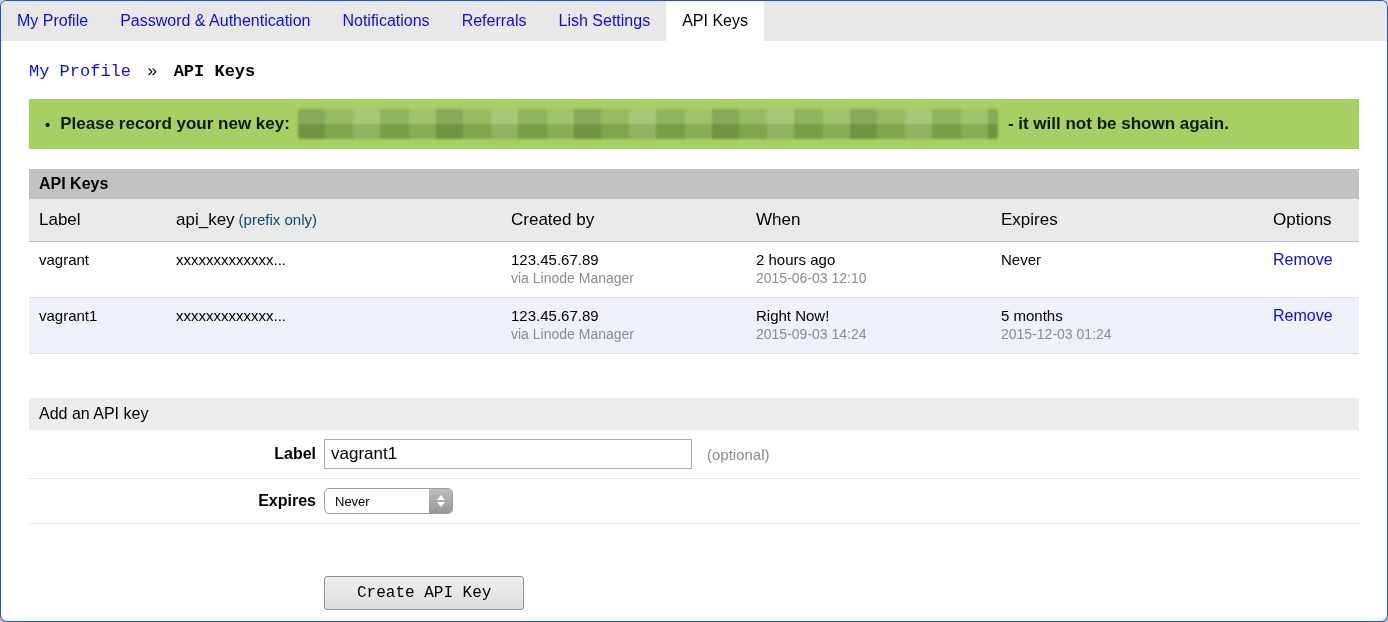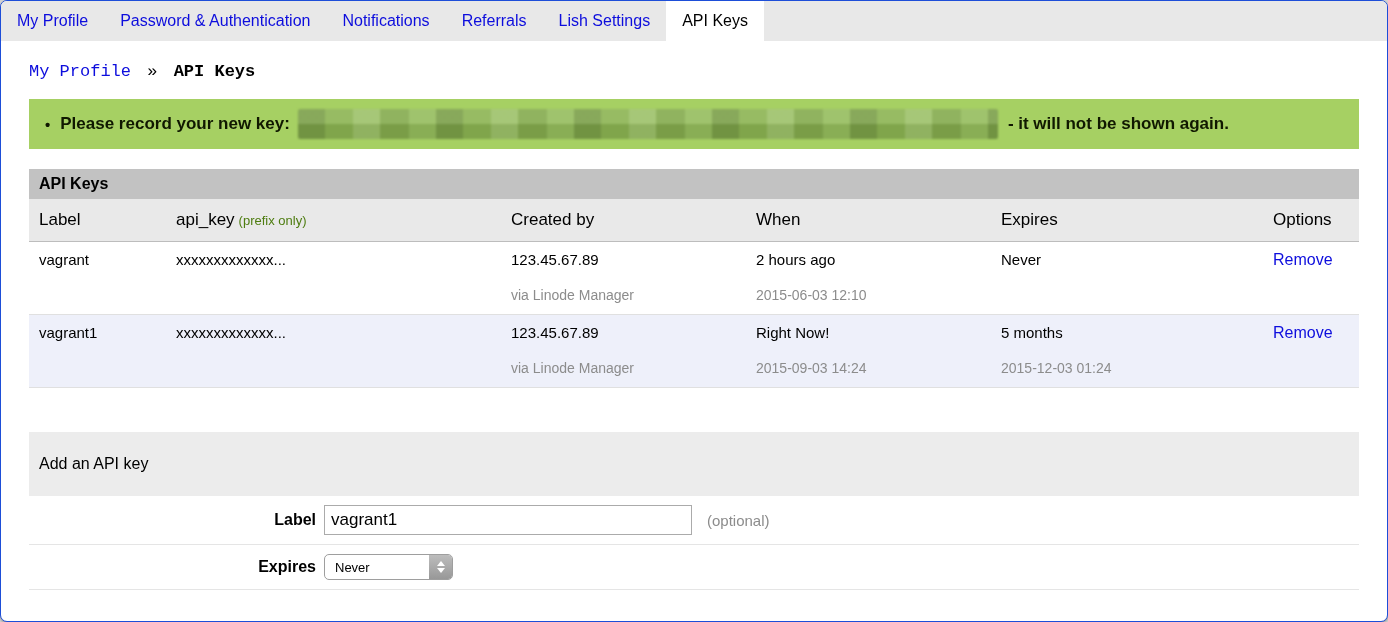--- a/index.html
+++ b/index.html
@@ -97,38 +97,38 @@
     font-size: 16px;
     padding: 6px 10px;
   }
   .head-row td {
     background: #e9e9e9;
     font-size: 17px;
     padding: 11px 10px;
     border-bottom: 1px solid #bdbdbd;
     white-space: nowrap;
   }
-  .head-note { font-size: 13px; color: #4d7c0f; margin-left: 4px; margin-top: 30px; }
+  .head-note { font-size: 15px; color: #0c4a6e; margin-left: 4px; margin-top: 30px; }
   .data-row td {
     padding: 8px 10px 9px;
     font-size: 15px;
     vertical-align: top;
     line-height: 19px;
     border-bottom: 1px solid #e0e0e0;
   }
   .data-row.alt td { background: #eef0fa; }
-  .cell-sub { font-size: 14px; color: #8c8c8c; margin-top: 17px; }
+  .cell-sub { font-size: 14px; color: #8c8c8c; }
   .remove-link { color: #0d0ddd; font-size: 16px; cursor: pointer; text-decoration: none; }
 
   
   .form-section { margin-top: 44px; }
   .section-band {
     background: #ececec;
     height: 32px; line-height: 32px;
-    padding: 16px 10px;
+    padding: 0 10px;
     font-size: 16px;
   }
   .form-row {
     display: flex;
     align-items: center;
     padding: 9px 0;
     border-bottom: 1px solid #e5e5e5;
   }
   .form-label {
     width: 287px;

